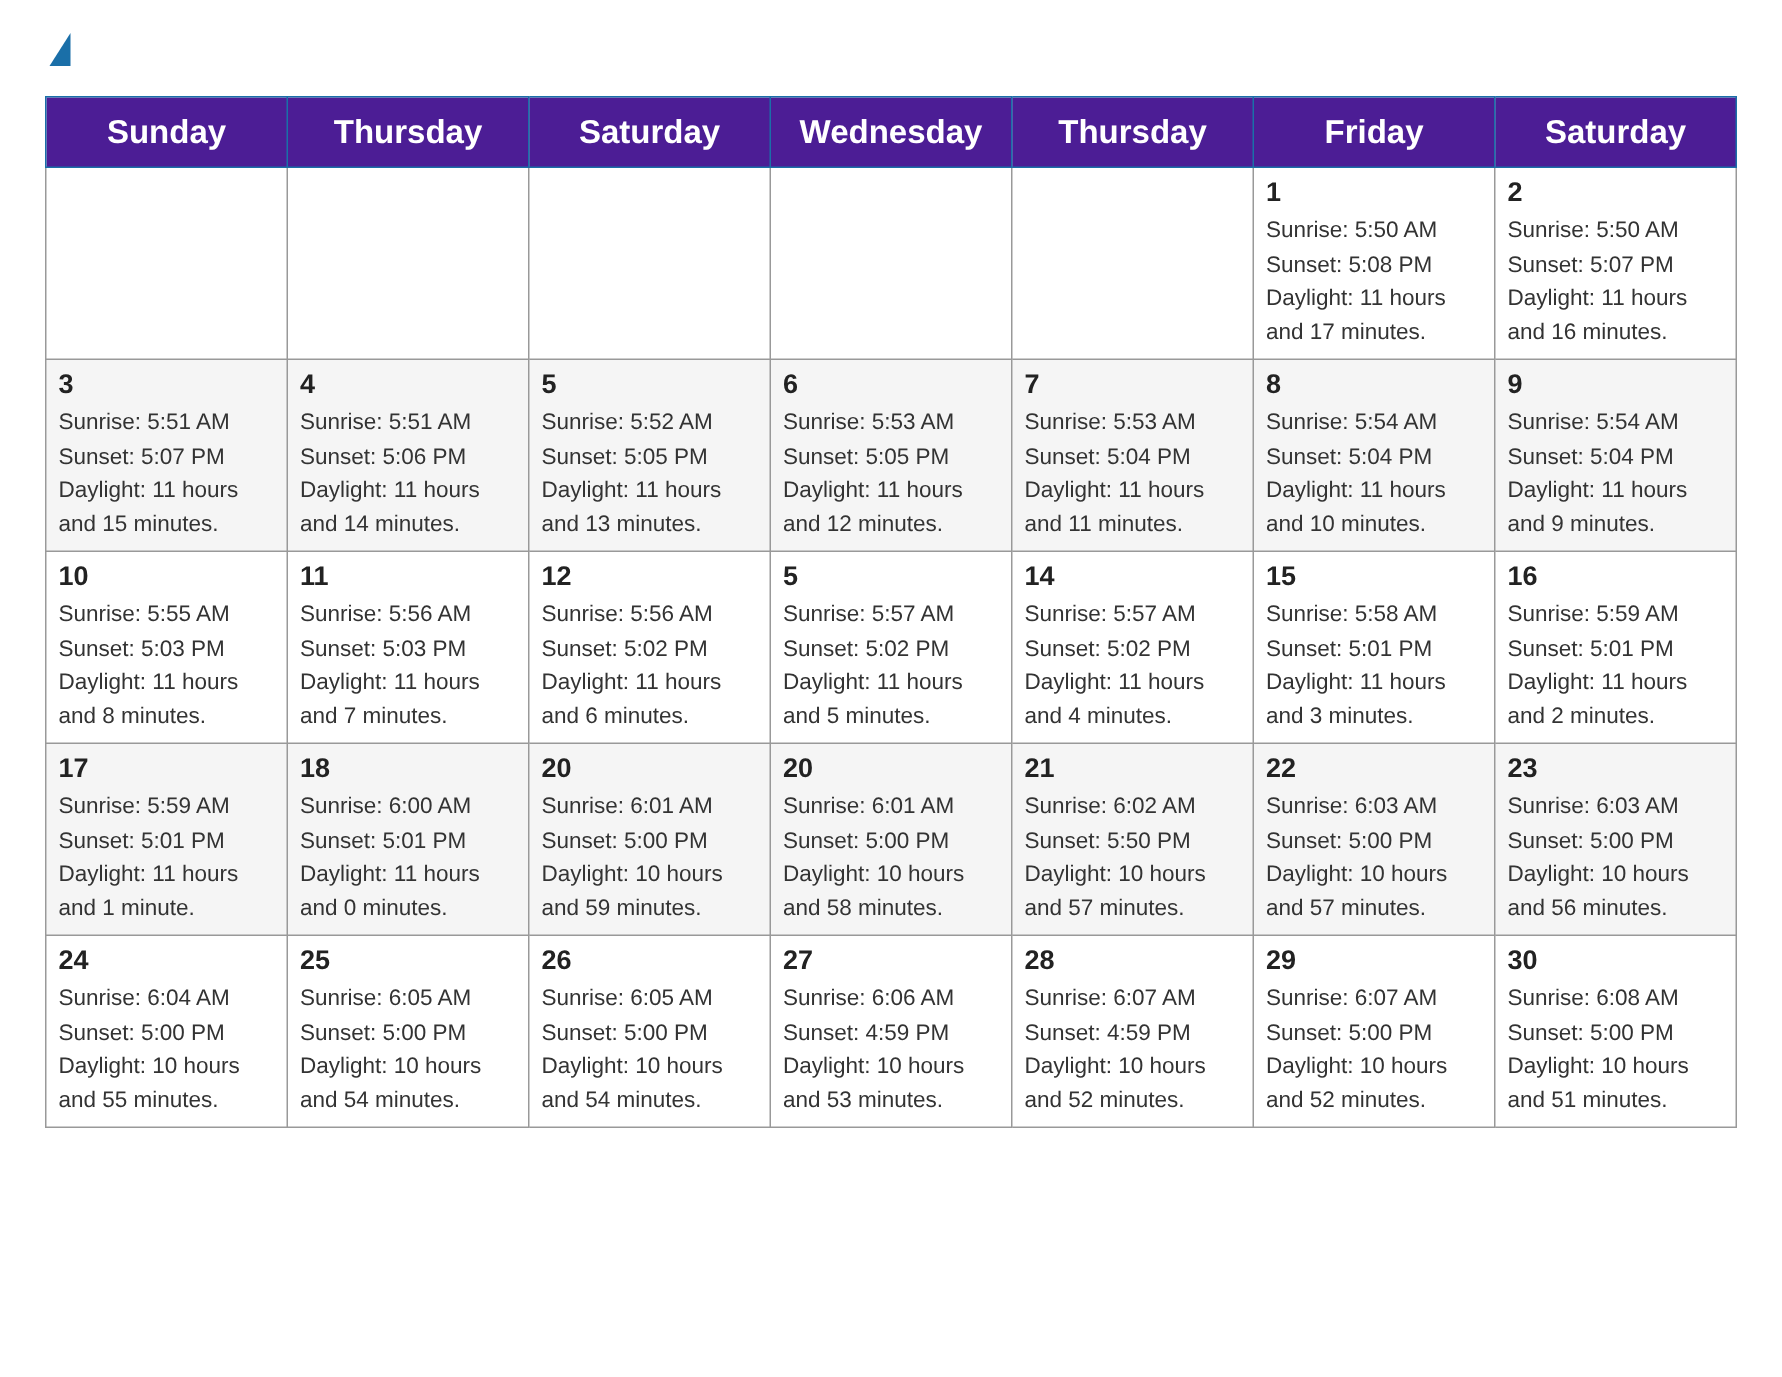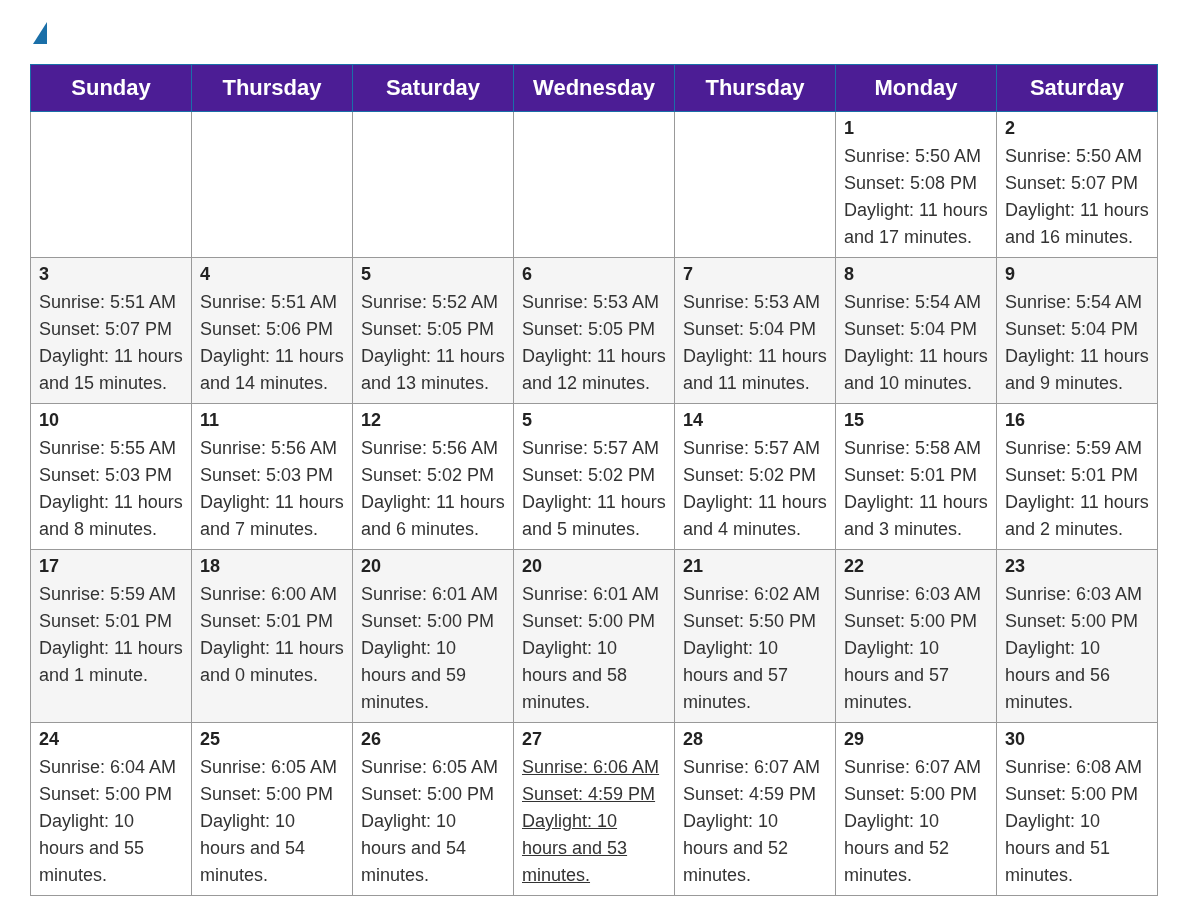--- a/index.html
+++ b/index.html
@@ -84,21 +84,21 @@
     tbody tr:nth-child(odd) {
       background-color: #fff;
     }
     .day-number {
       font-size: 18px;
       font-weight: bold;
       color: #222;
       margin-bottom: 4px;
     }
     .day-info {
-      font-size: 18px;
+      font-size: 15px;
       color: #333;
       line-height: 1.5;
     }
     .empty-cell {
       background-color: #fff;
     }
   </style>
 </head>
 <body>
 
@@ -117,21 +117,21 @@
 </div>
 
 <table>
   <thead>
     <tr>
     <th>Sunday</th>
         <th>Thursday</th>
         <th>Saturday</th>
         <th>Wednesday</th>
         <th>Thursday</th>
-        <th>Monday</th>
+        <th>Friday</th>
         <th>Saturday</th>
       </tr>
   </thead>
   <tbody id="calendar-body">
   <tr>
         <td class="empty-cell"></td>
         <td class="empty-cell"></td>
         <td class="empty-cell"></td>
         <td class="empty-cell"></td>
         <td class="empty-cell"></td>
@@ -294,21 +294,21 @@
 Daylight: 10 hours and 54 minutes.</div>
         </td>
         <td>
           <div class="day-number">26</div>
           <div class="day-info" style="white-space: pre-line;">Sunrise: 6:05 AM
 Sunset: 5:00 PM
 Daylight: 10 hours and 54 minutes.</div>
         </td>
         <td>
           <div class="day-number">27</div>
-          <div class="day-info" style="white-space: pre-line; text-decoration: underline;">Sunrise: 6:06 AM
+          <div class="day-info" style="white-space: pre-line;">Sunrise: 6:06 AM
 Sunset: 4:59 PM
 Daylight: 10 hours and 53 minutes.</div>
         </td>
         <td>
           <div class="day-number">28</div>
           <div class="day-info" style="white-space: pre-line;">Sunrise: 6:07 AM
 Sunset: 4:59 PM
 Daylight: 10 hours and 52 minutes.</div>
         </td>
         <td>

